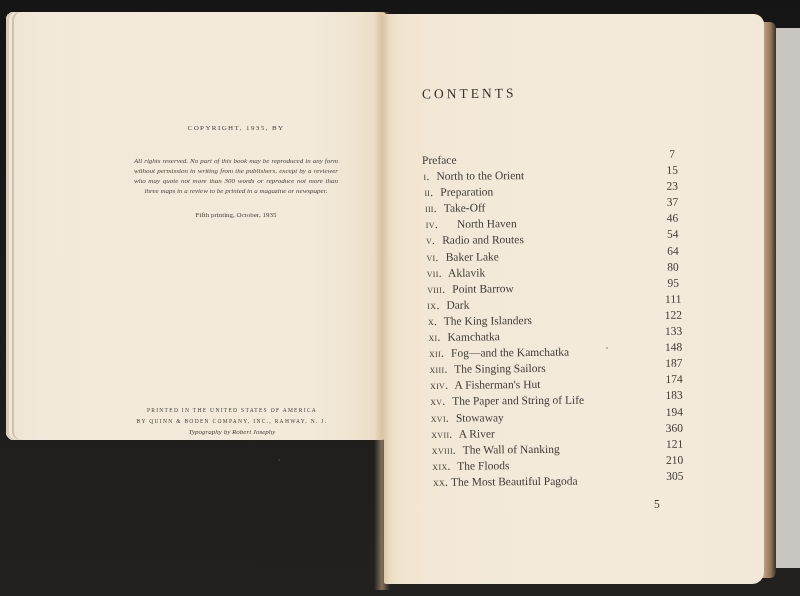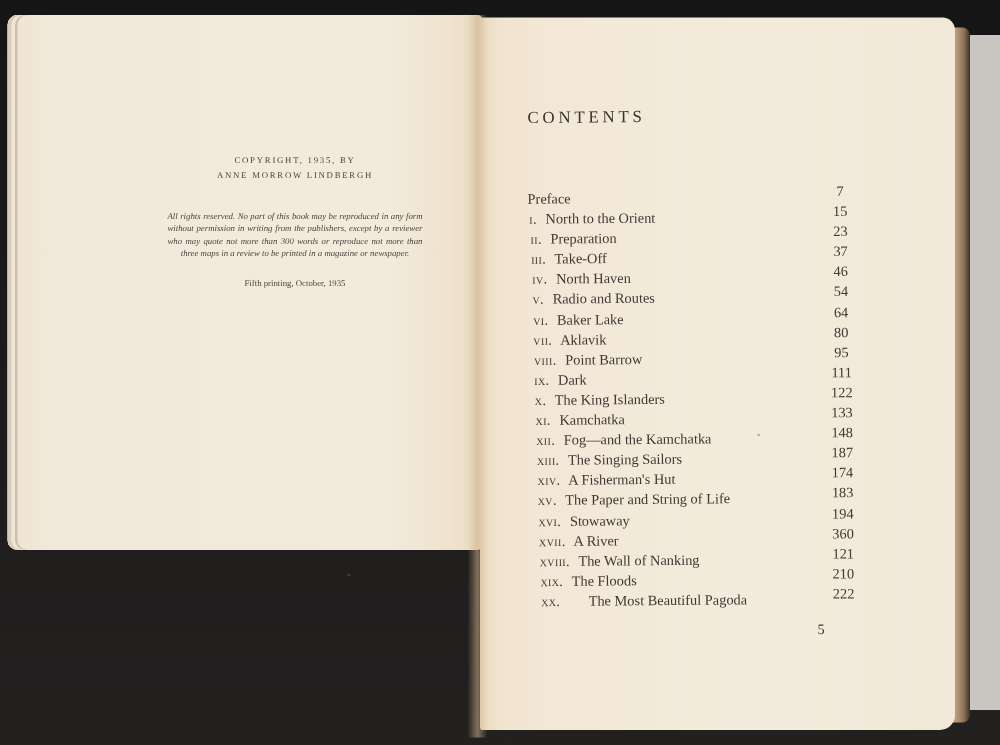--- a/index.html
+++ b/index.html
@@ -154,23 +154,27 @@
 </head>
 <body>
 
 <div class="scene">
   <div class="backdrop-right"></div>
   <div class="page-edge-right"></div>
 
   <div class="page-left">
     <div class="copyright-block">
       <div class="copyright-line">Copyright, 1935, by</div>
-      <div class="copyright-line">Anne Morrow Lindbergh</div>
       <div class="rights-text">All rights reserved. No part of this book may be reproduced in any form without permission in writing from the publishers, except by a reviewer who may quote not more than 300 words or reproduce not more than three maps in a review to be printed in a magazine or newspaper.</div>
       <div class="printing-line">Fifth printing, October, 1935</div>
+    </div>
+    <div class="printer-block">
+      <div class="printer-line">Printed in the United States of America</div>
+      <div class="printer-line">by Quinn &amp; Boden Company, Inc., Rahway, N. J.</div>
+      <div class="typography-line">Typography by Robert Josephy</div>
     </div>
     <div class="speck" style="left:272px; top:447px;"></div>
   </div>
 
   <div class="page-right">
     <div class="contents-title">CONTENTS</div>
 
     <div class="toc" id="toc">
         <div class="toc-row" style="padding-left: 0px;">
     <span class="toc-numeral"></span>
@@ -186,21 +190,21 @@
     <span class="toc-numeral" style="margin-right: 4px;">II.</span>
     <span class="toc-title">Preparation</span>
     <span class="toc-page">23</span>
   </div>
         <div class="toc-row" style="padding-left: 2.4px;">
     <span class="toc-numeral" style="margin-right: 4px;">III.</span>
     <span class="toc-title">Take-Off</span>
     <span class="toc-page">37</span>
   </div>
         <div class="toc-row" style="padding-left: 3.2px;">
-    <span class="toc-numeral" style="margin-right: 4px;">IV.</span>
+    <span class="toc-numeral" style="margin-right: 16px;">IV.</span>
     <span class="toc-title">North Haven</span>
     <span class="toc-page">46</span>
   </div>
         <div class="toc-row" style="padding-left: 3.2px;">
     <span class="toc-numeral" style="margin-right: 4px;">V.</span>
     <span class="toc-title">Radio and Routes</span>
     <span class="toc-page">54</span>
   </div>
         <div class="toc-row" style="padding-left: 3.6px;">
     <span class="toc-numeral" style="margin-right: 4px;">VI.</span>
@@ -266,23 +270,23 @@
     <span class="toc-numeral" style="margin-right: 4px;">XVIII.</span>
     <span class="toc-title">The Wall of Nanking</span>
     <span class="toc-page">121</span>
   </div>
         <div class="toc-row" style="padding-left: 7.6px;">
     <span class="toc-numeral" style="margin-right: 4px;">XIX.</span>
     <span class="toc-title">The Floods</span>
     <span class="toc-page">210</span>
   </div>
         <div class="toc-row" style="padding-left: 8px;">
-    <span class="toc-numeral" style="margin-right: 20px; text-align: center;">XX.</span>
+    <span class="toc-numeral" style="margin-right: 0; text-align: center;">XX.</span>
     <span class="toc-title">The Most Beautiful Pagoda</span>
-    <span class="toc-page">222</span>
+    <span class="toc-page">305</span>
   </div>
       </div>
 
     <div class="folio">5</div>
     <div class="speck" style="left:222px; top:333px;"></div>
   </div>
 
   <div class="gutter-shadow"></div>
 </div>
 

